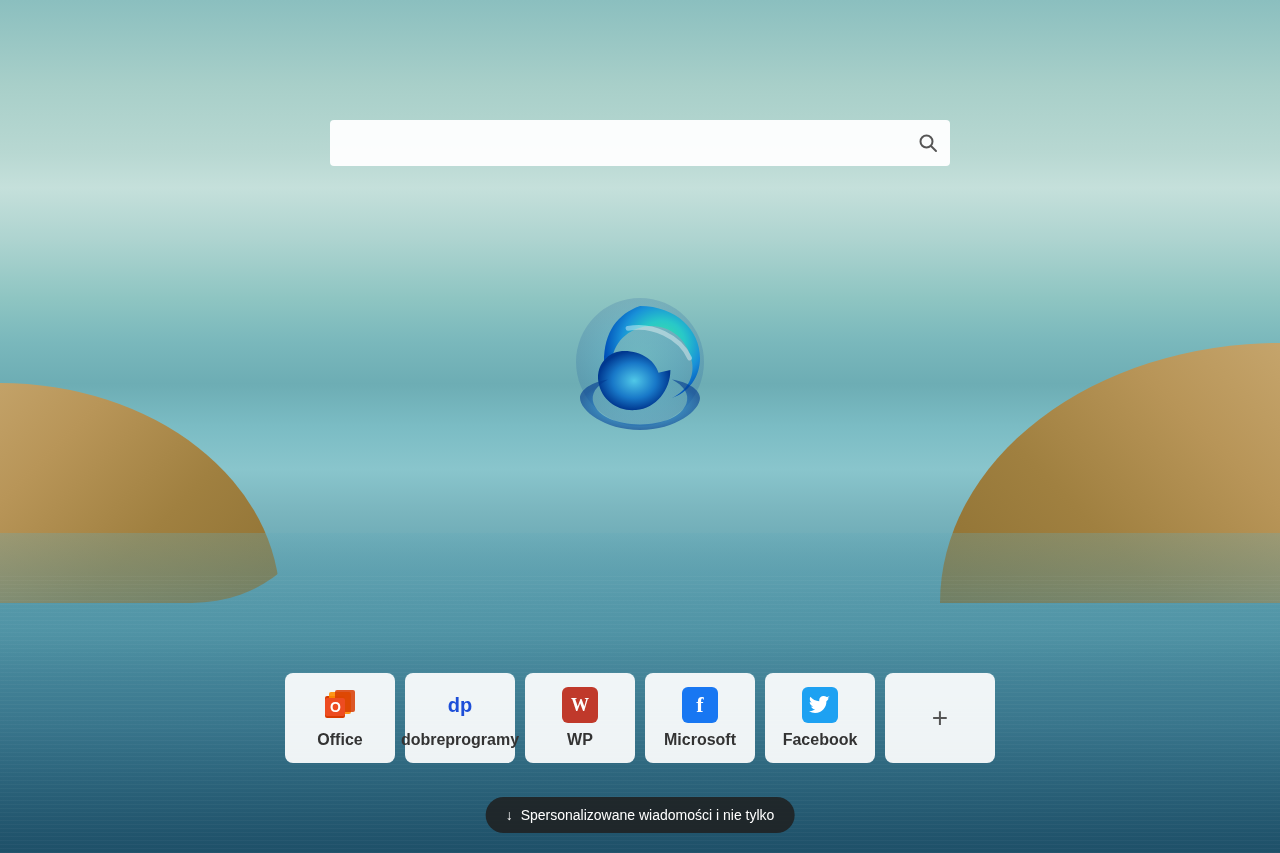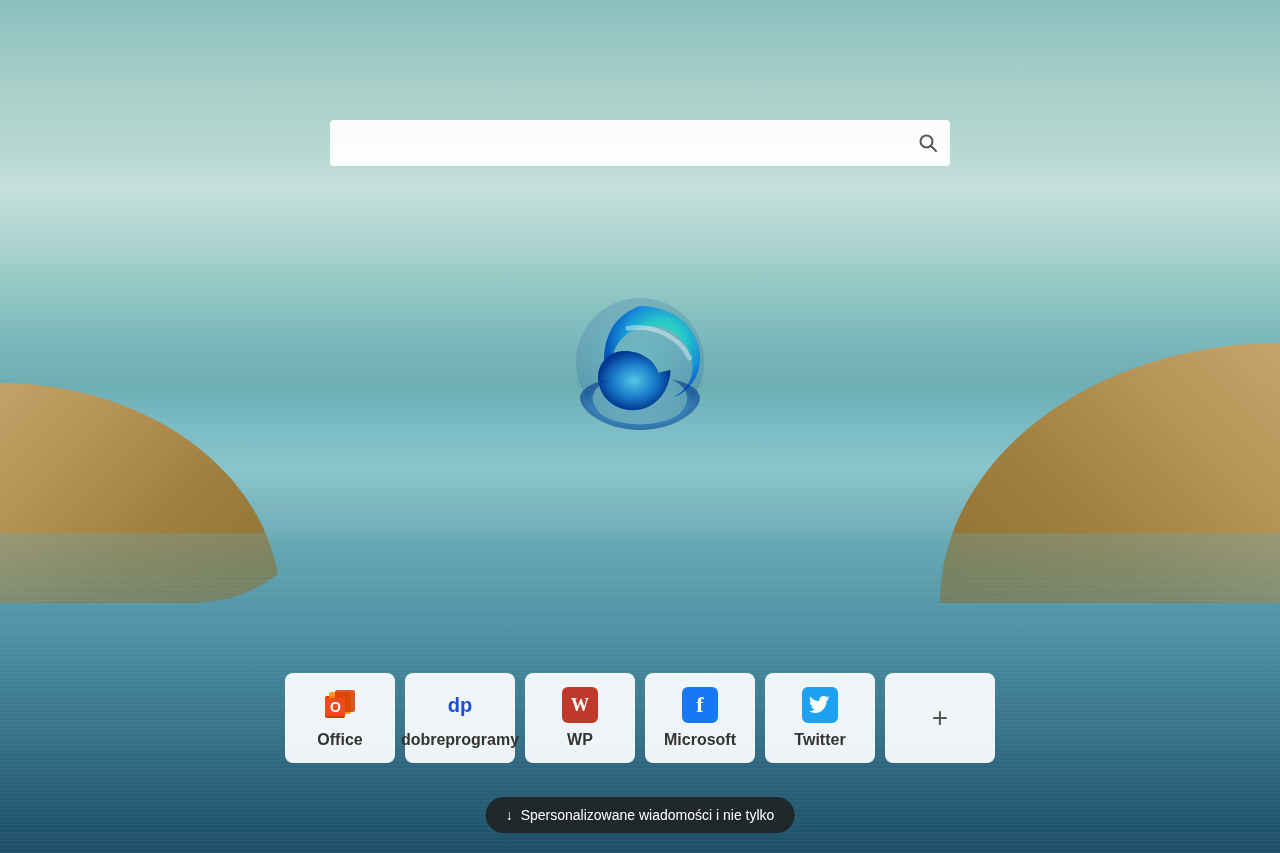--- a/index.html
+++ b/index.html
@@ -410,21 +410,21 @@
   </div>
 
   <div class="quick-link-item">
     <div class="quick-link-icon">
       <div class="tw-icon">
         <svg width="22" height="18" viewBox="0 0 22 18" fill="white">
           <path d="M21 1.5c-.8.4-1.6.6-2.5.8.9-.5 1.6-1.4 2-2.3-.9.5-1.8.9-2.8 1.1C16.8.4 15.7 0 14.5 0c-2.4 0-4.3 1.9-4.3 4.3 0 .3 0 .7.1 1C6.7 5.1 3.5 3.4 1.4 0.8c-.4.7-.6 1.4-.6 2.2 0 1.5.7 2.8 1.9 3.5-.7 0-1.4-.2-2-.5v.1c0 2.1 1.5 3.8 3.4 4.2-.4.1-.7.2-1.1.2-.3 0-.5 0-.8-.1.5 1.7 2.1 2.9 3.9 2.9-1.4 1.1-3.2 1.8-5.2 1.8-.3 0-.7 0-1-.1C1.8 16.2 3.9 17 6.1 17c7.3 0 11.3-6.1 11.3-11.3v-.5c.8-.6 1.5-1.3 2-2.1l-.4-.6z"></path>
         </svg>
       </div>
     </div>
-    <span class="quick-link-label">Twitter</span>
+    <span class="quick-link-label">Facebook</span>
   </div>
 
   <button class="add-btn">
     <span>+</span>
   </button>
 
 </div>
 
 <div id="bottom-bar">
   <span>↓</span>

